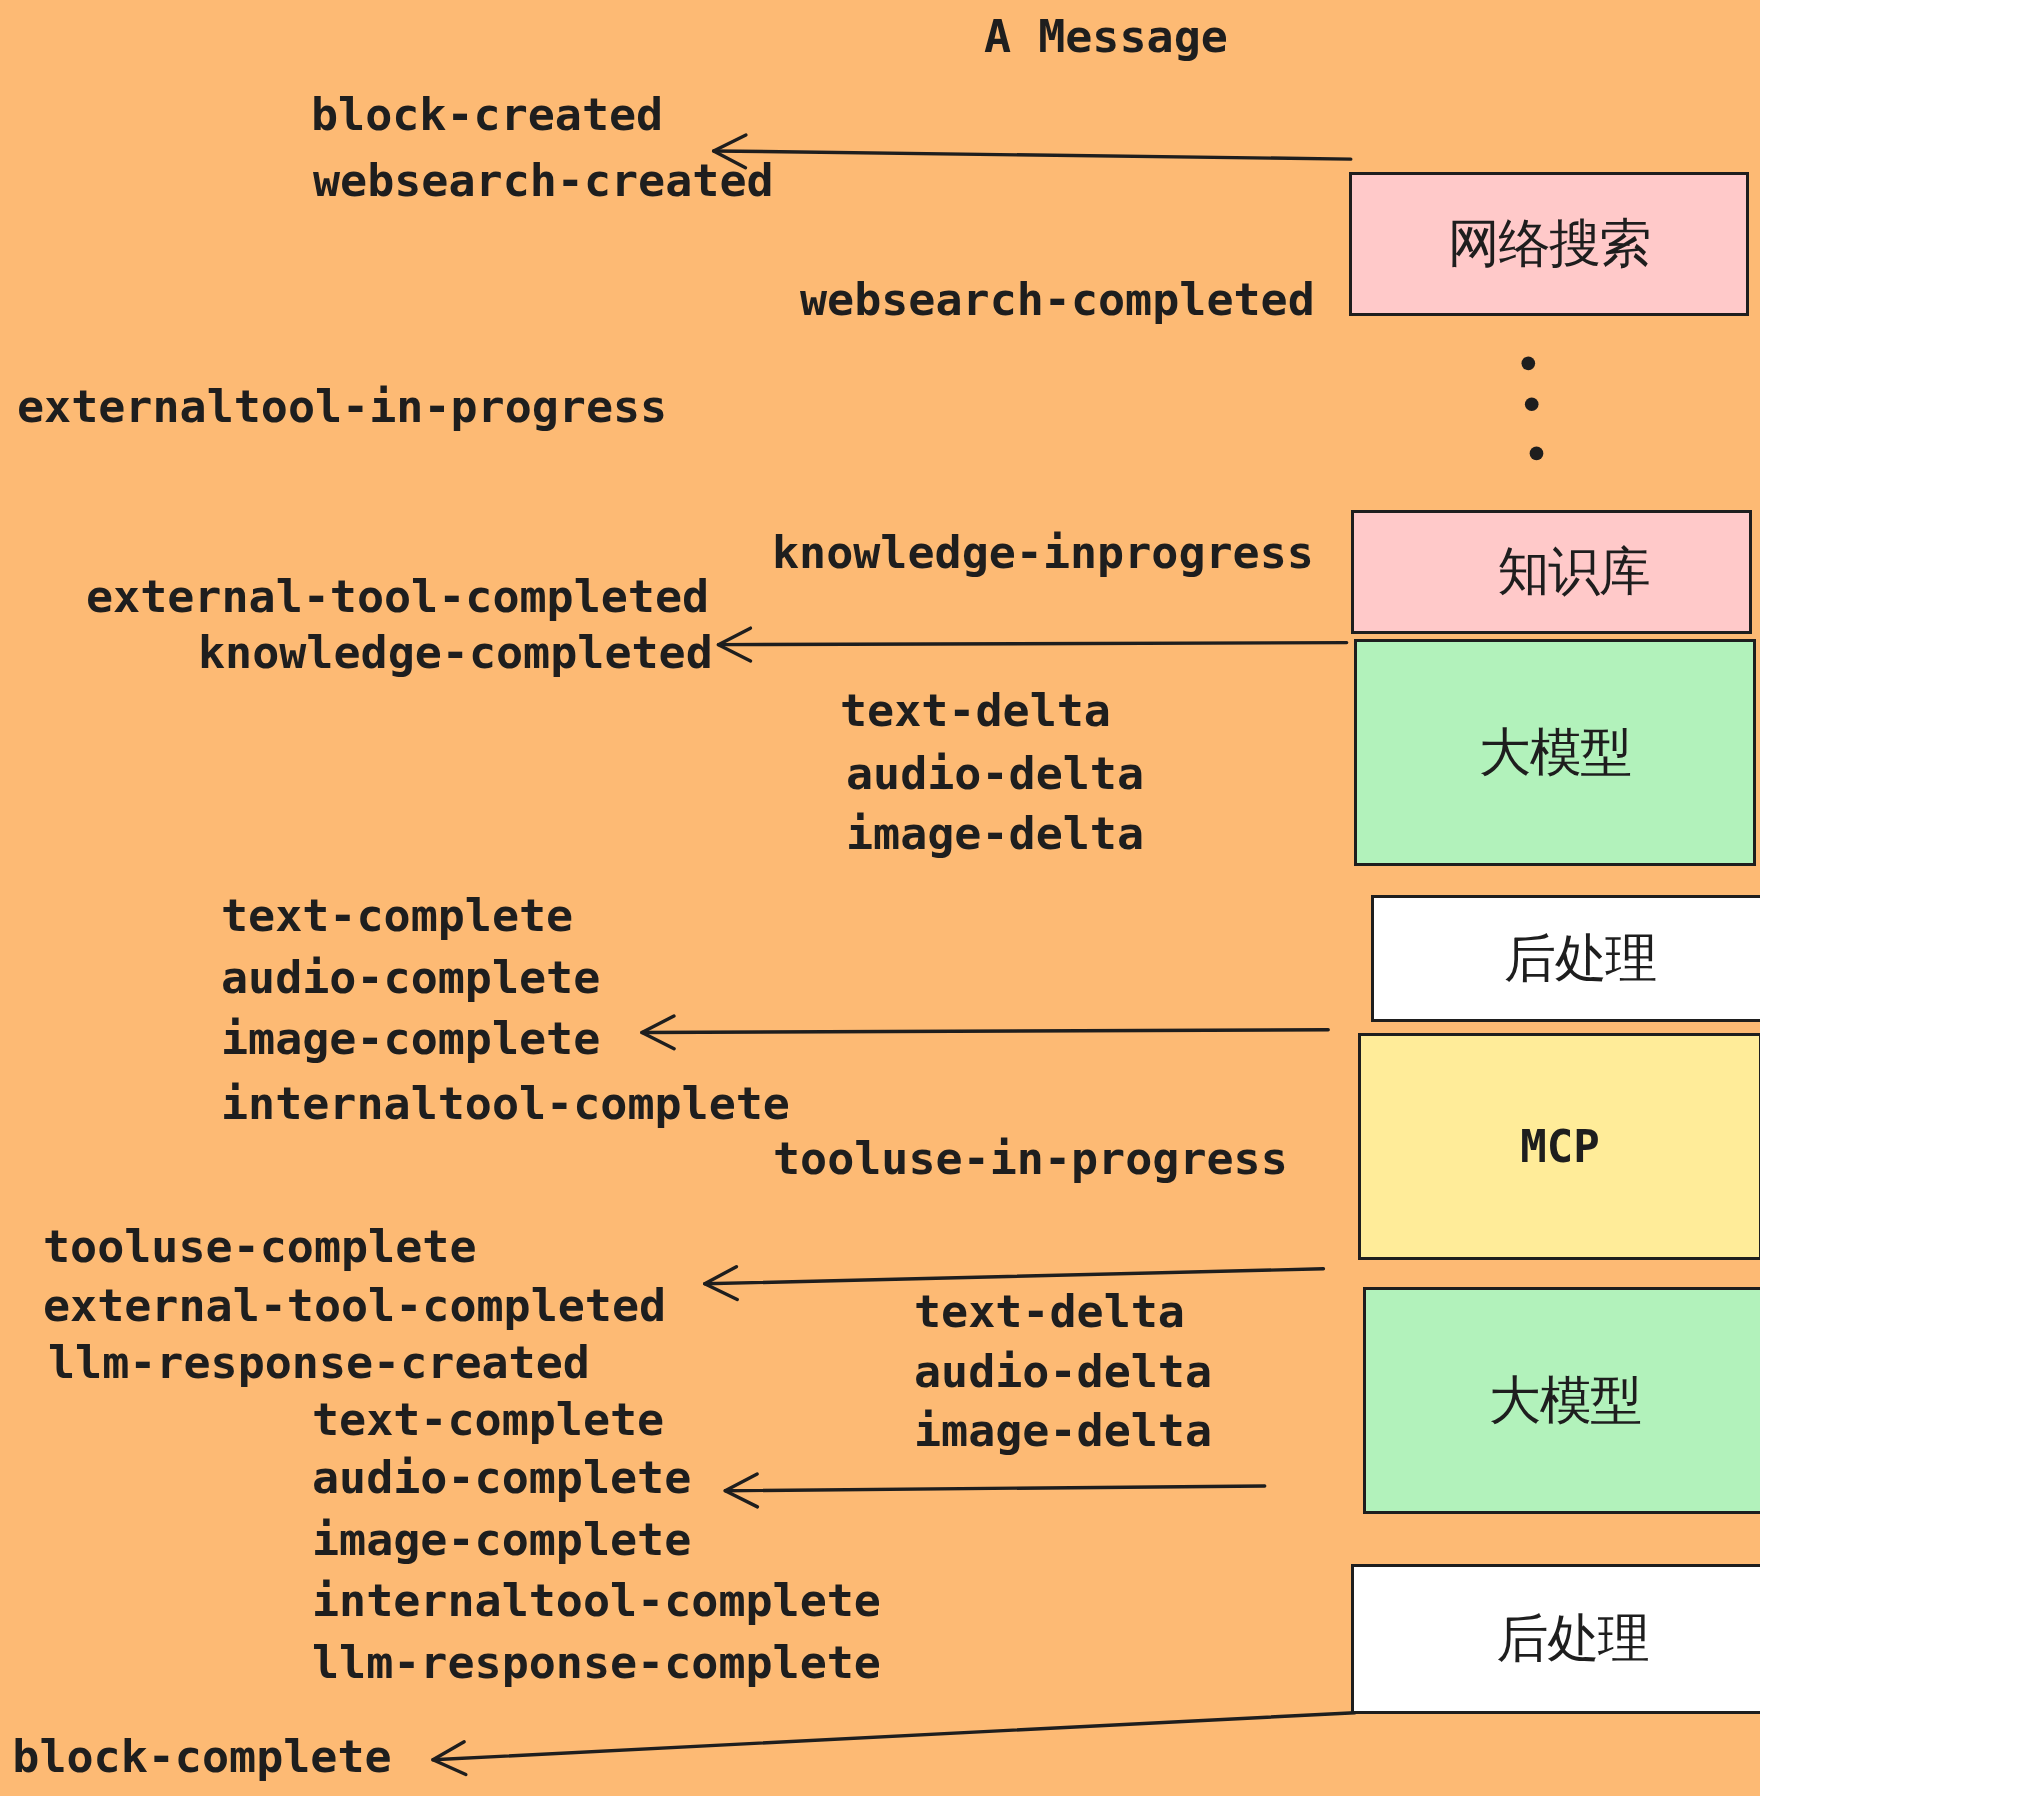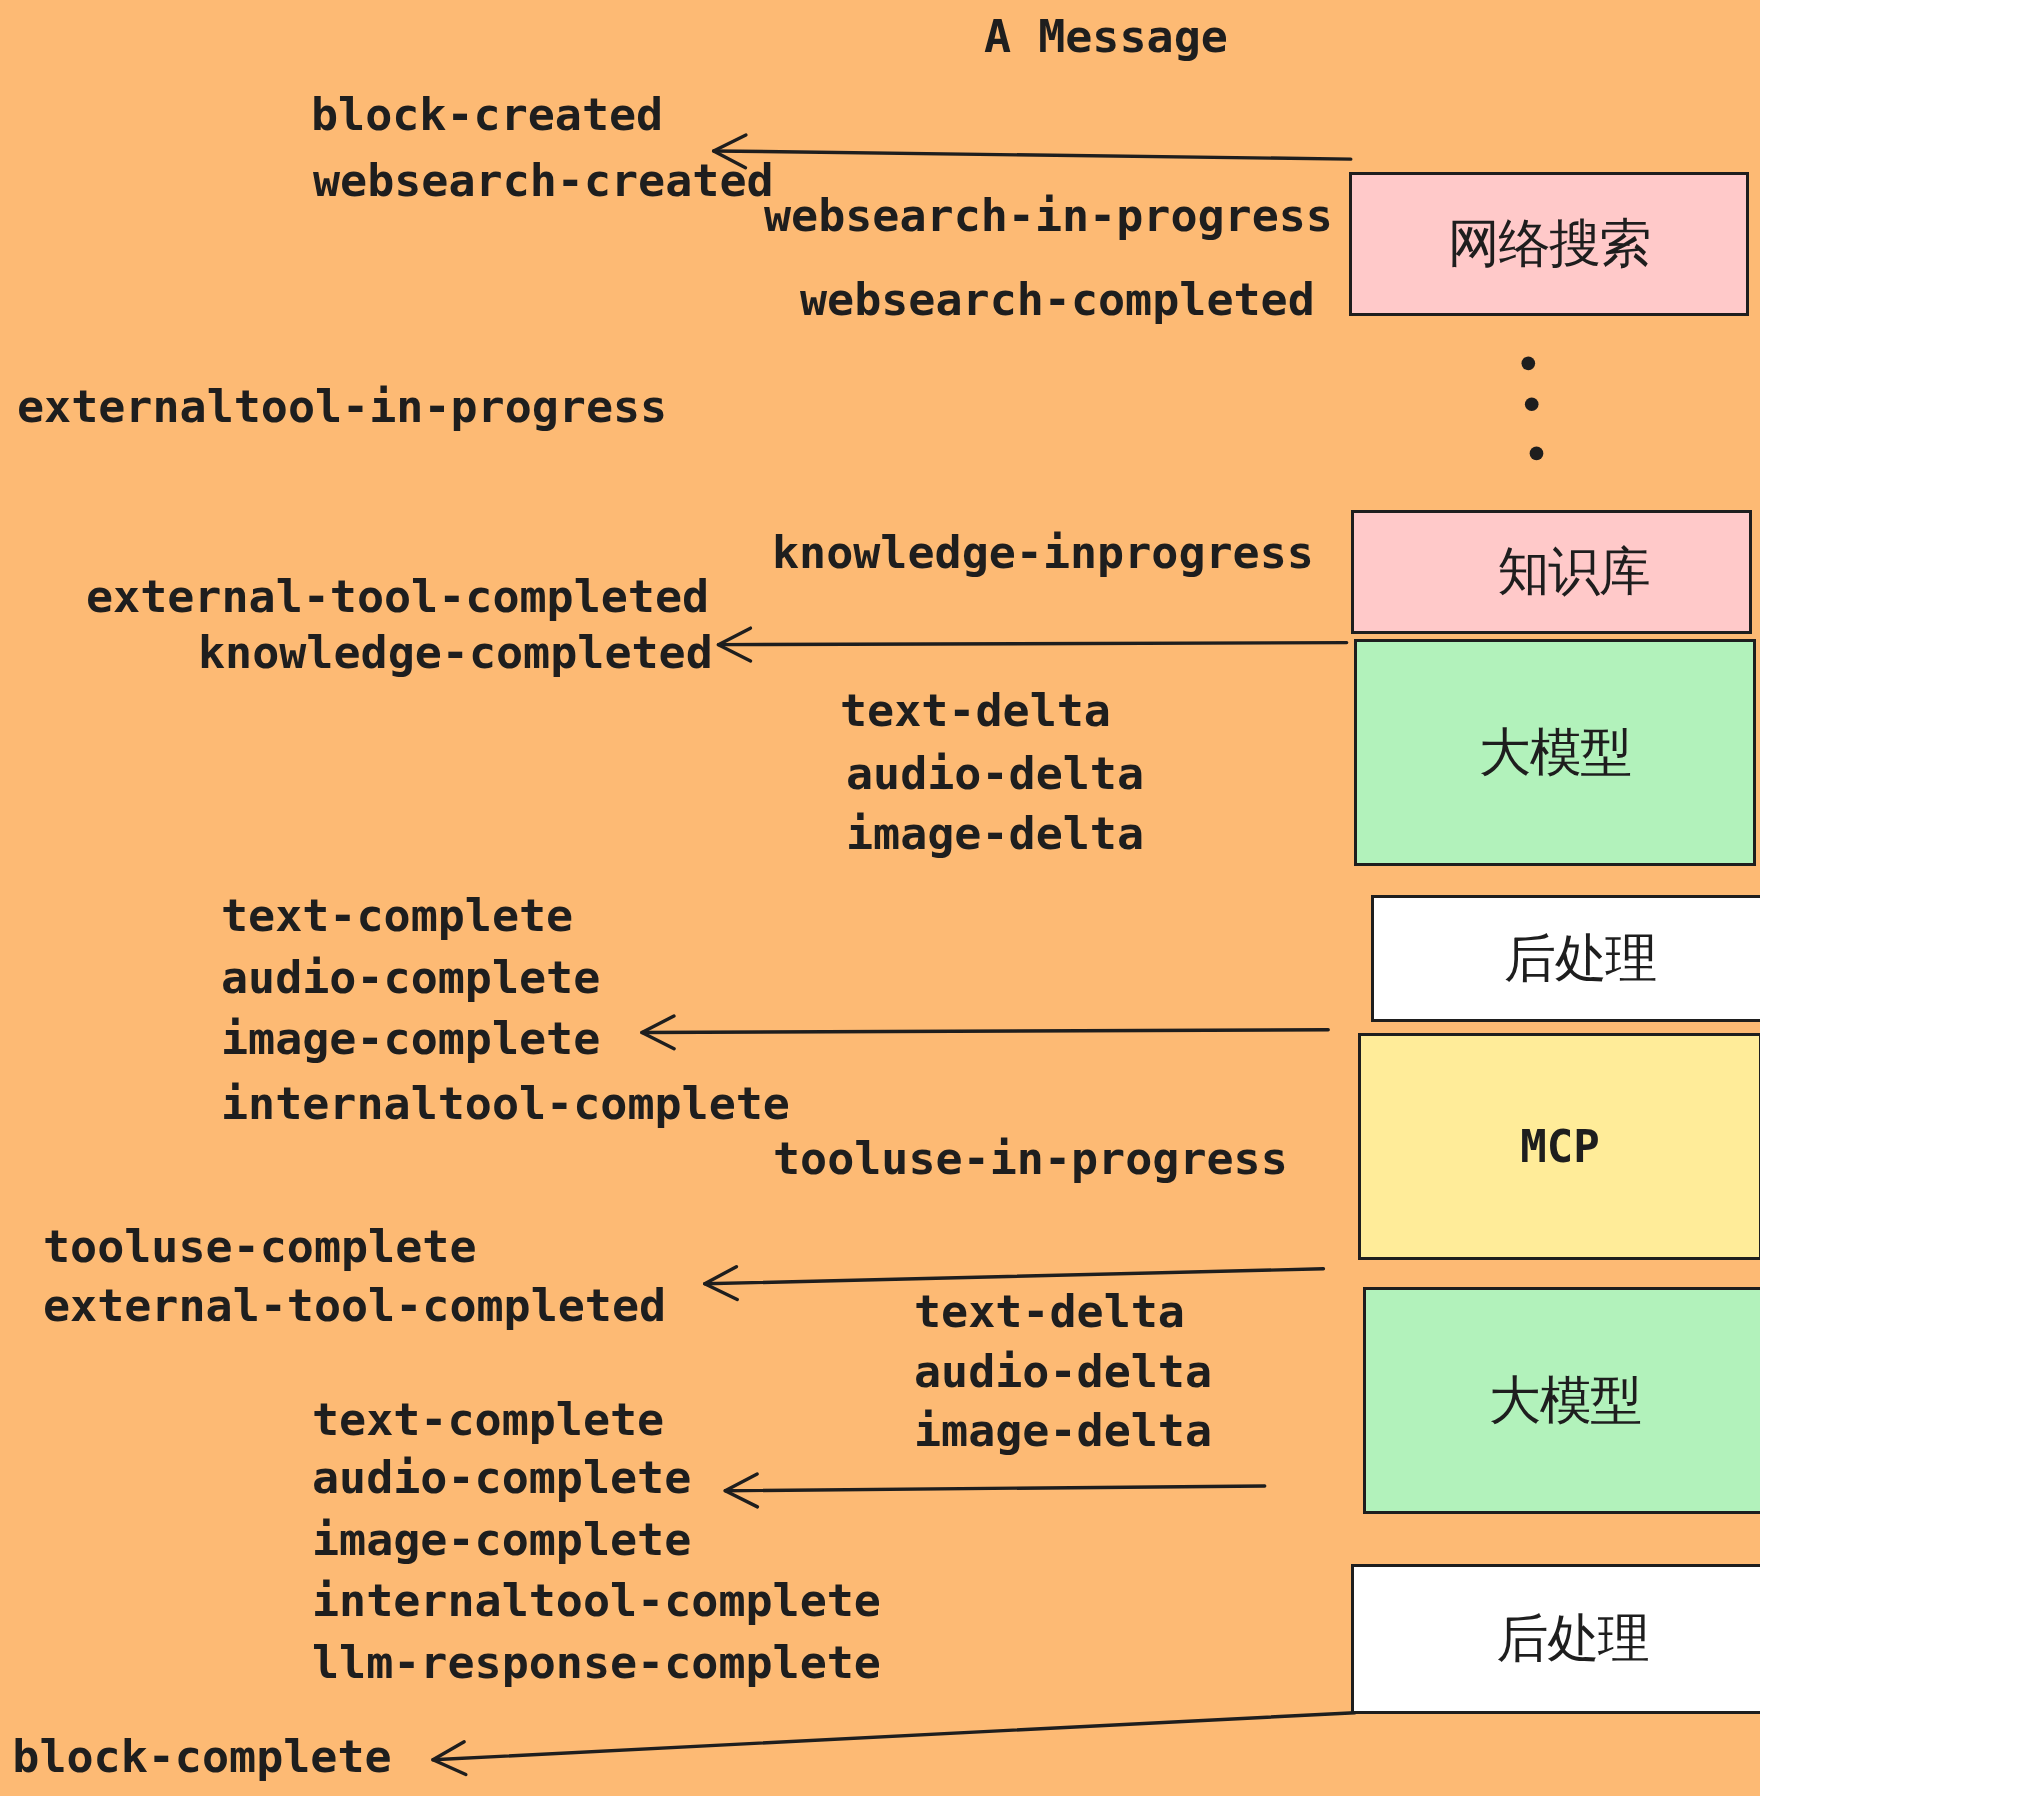--- a/index.html
+++ b/index.html
@@ -92,36 +92,36 @@
       <circle cx="2238" cy="532" r="10"></circle>
       <circle cx="2243" cy="592" r="10"></circle>
       <circle cx="2250" cy="664" r="10"></circle>
     </g>
   </svg>
 
   <div class="title" style="left:984px; top:13.7px;">A Message</div>
 
   <div class="ev" style="left:311px;  top:92px;">block-created</div>
   <div class="ev" style="left:313px;  top:158px;">websearch-created</div>
-  <div class="ev" style="left:764px; top:193px;">websearch-in-progress</div>
   <div class="ev" style="left:764px; top:277px;margin-left:36px;">websearch-completed</div>
   <div class="ev" style="left:17px;   top:384px;">externaltool-in-progress</div>
   <div class="ev" style="left:772px; top:530px;">knowledge-inprogress</div>
   <div class="ev" style="left:86px;  top:574px;">external-tool-completed</div>
   <div class="ev" style="left:198px;  top:630px;">knowledge-completed</div>
   <div class="ev" style="left:840px; top:688px;">text-delta</div>
   <div class="ev" style="left:846px; top:751px;">audio-delta</div>
   <div class="ev" style="left:846px; top:811px;">image-delta</div>
   <div class="ev" style="left:221px;  top:893px;">text-complete</div>
   <div class="ev" style="left:221px;  top:955px;">audio-complete</div>
   <div class="ev" style="left:221px;  top:1016px;">image-complete</div>
   <div class="ev" style="left:221px;  top:1081px;">internaltool-complete</div>
   <div class="ev" style="left:43px;   top:1224px;">tooluse-complete</div>
   <div class="ev" style="left:773px; top:1136px;">tooluse-in-progress</div>
   <div class="ev" style="left:43px;   top:1283px;">external-tool-completed</div>
+  <div class="ev" style="left:48px;   top:1340px;">llm-response-created</div>
   <div class="ev" style="left:312px;  top:1397px;">text-complete</div>
   <div class="ev" style="left:312px;  top:1455px;">audio-complete</div>
   <div class="ev" style="left:312px;  top:1517px;">image-complete</div>
   <div class="ev" style="left:312px;  top:1578px;">internaltool-complete</div>
   <div class="ev" style="left:312px;  top:1640px;">llm-response-complete</div>
   <div class="ev" style="left:914px; top:1289px;">text-delta</div>
   <div class="ev" style="left:914px; top:1349px;">audio-delta</div>
   <div class="ev" style="left:914px; top:1408px;">image-delta</div>
   <div class="ev" style="left:12.3px;   top:1734px;">block-complete</div>
 

